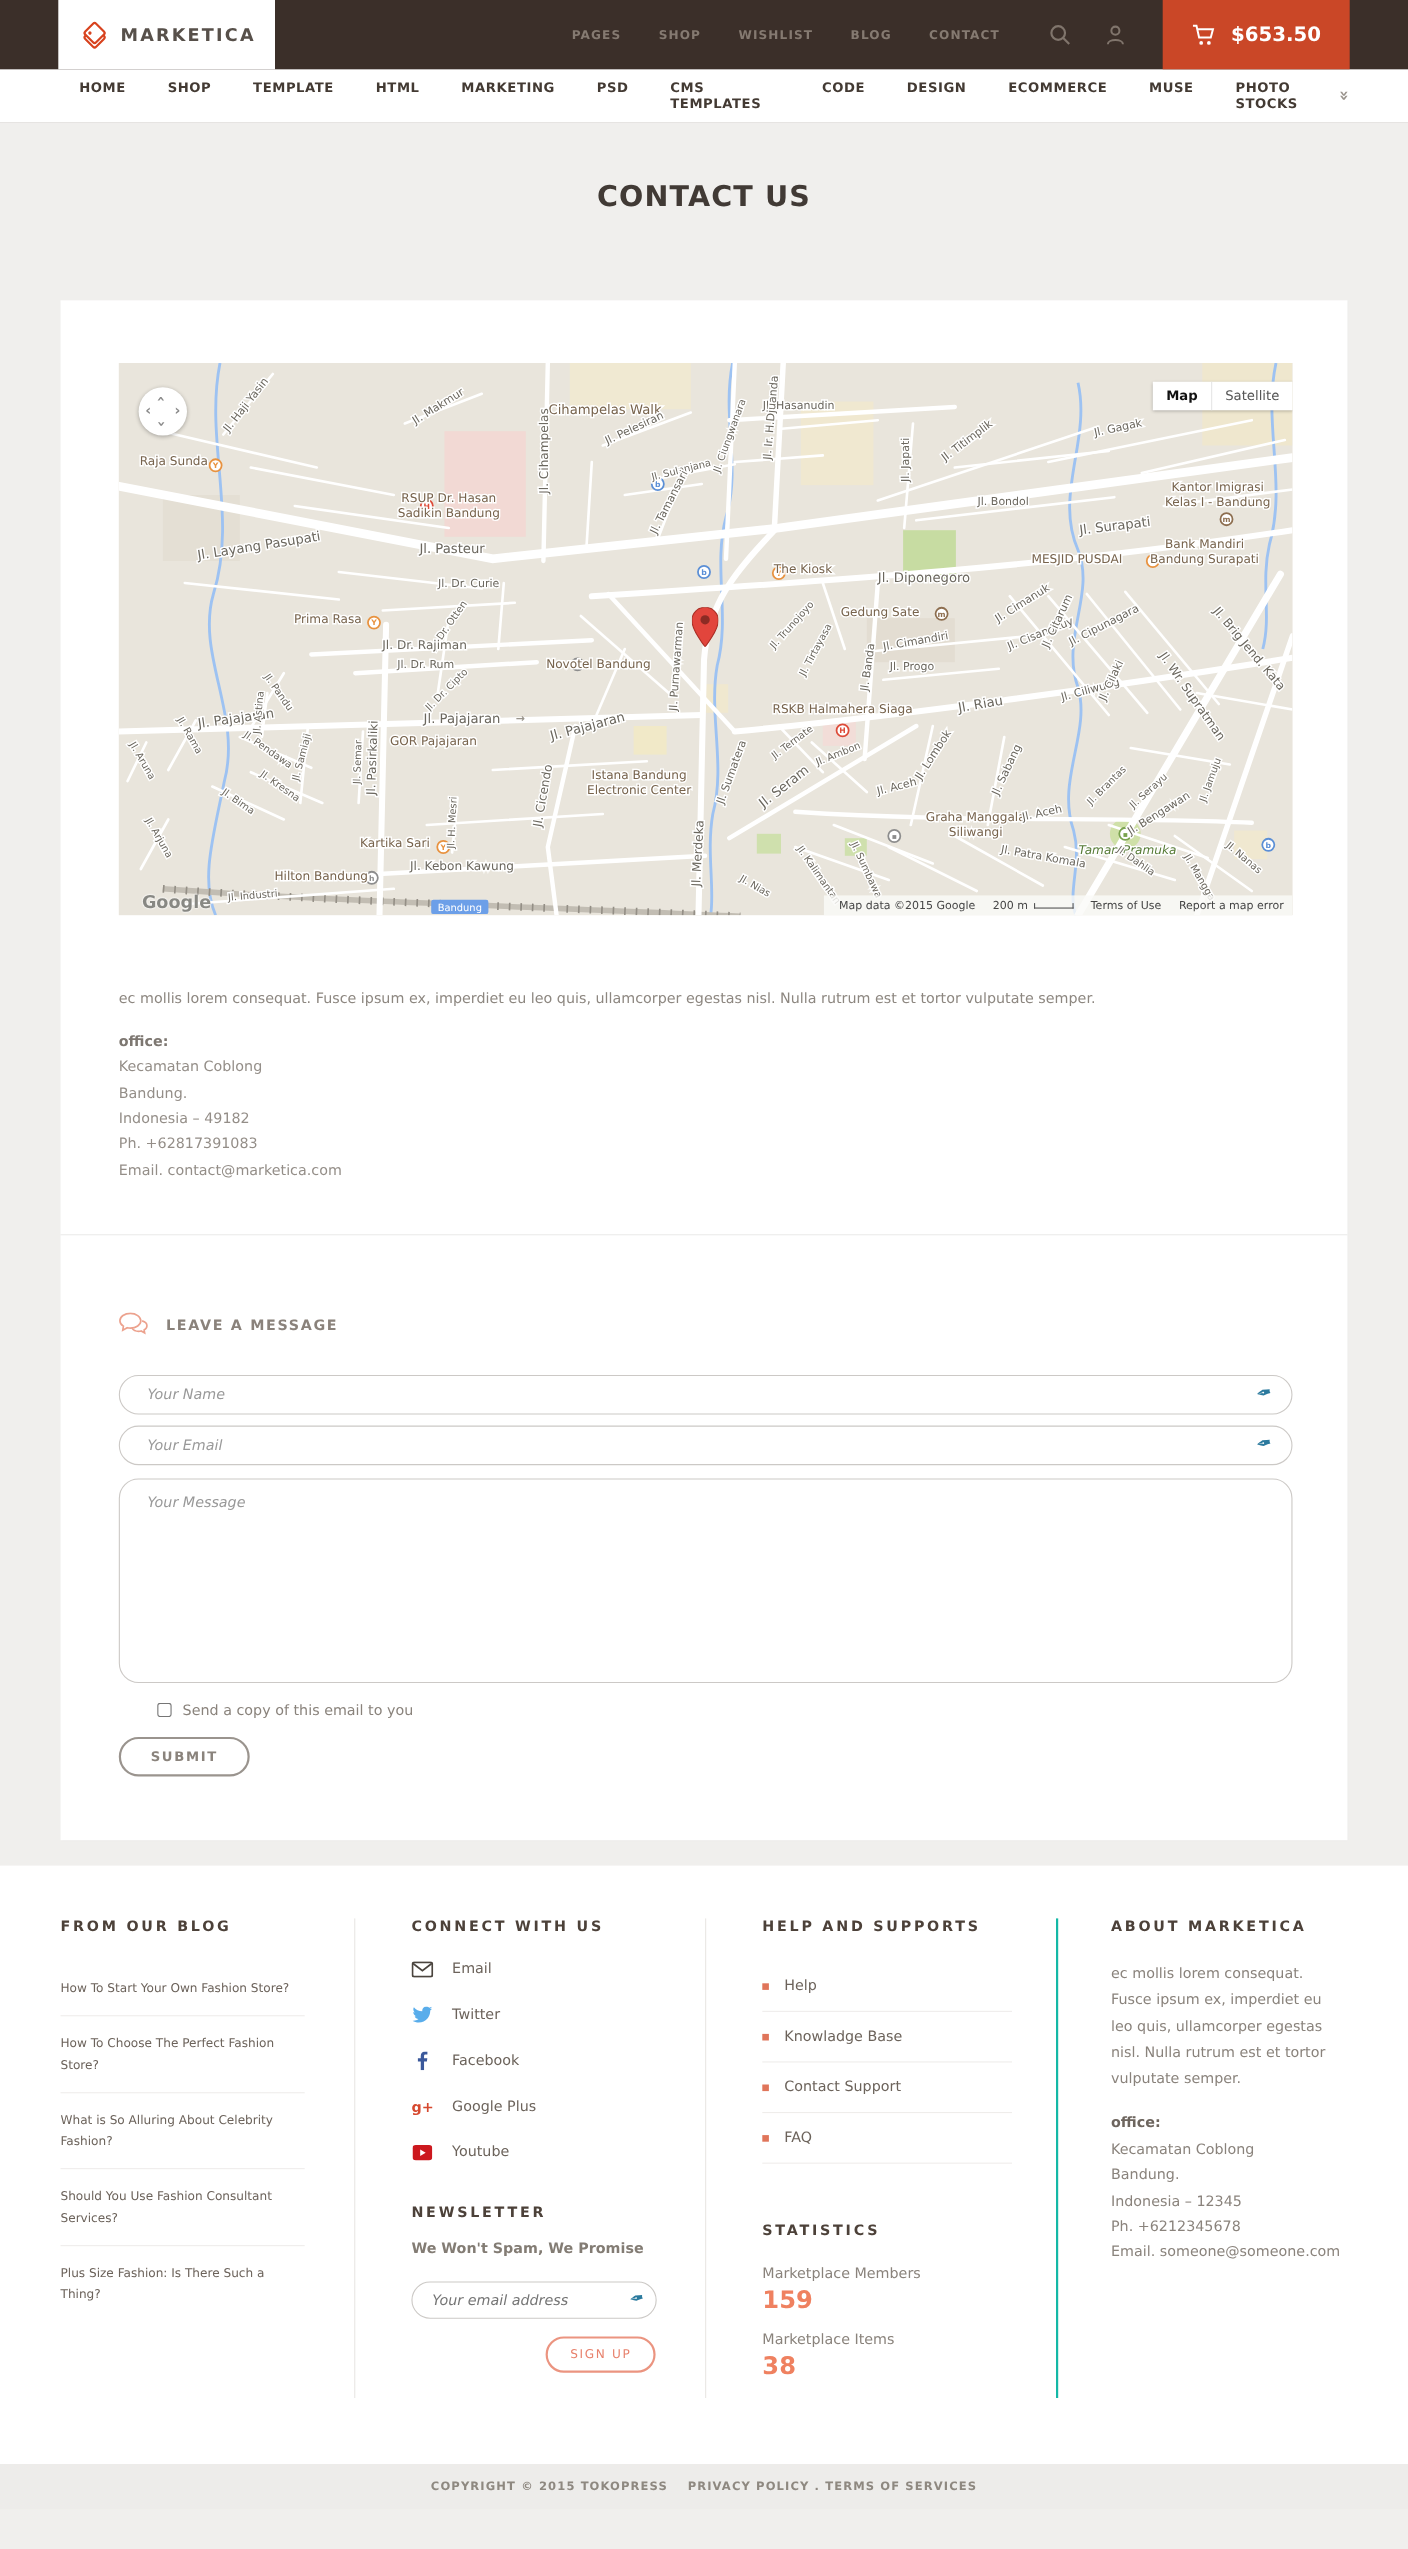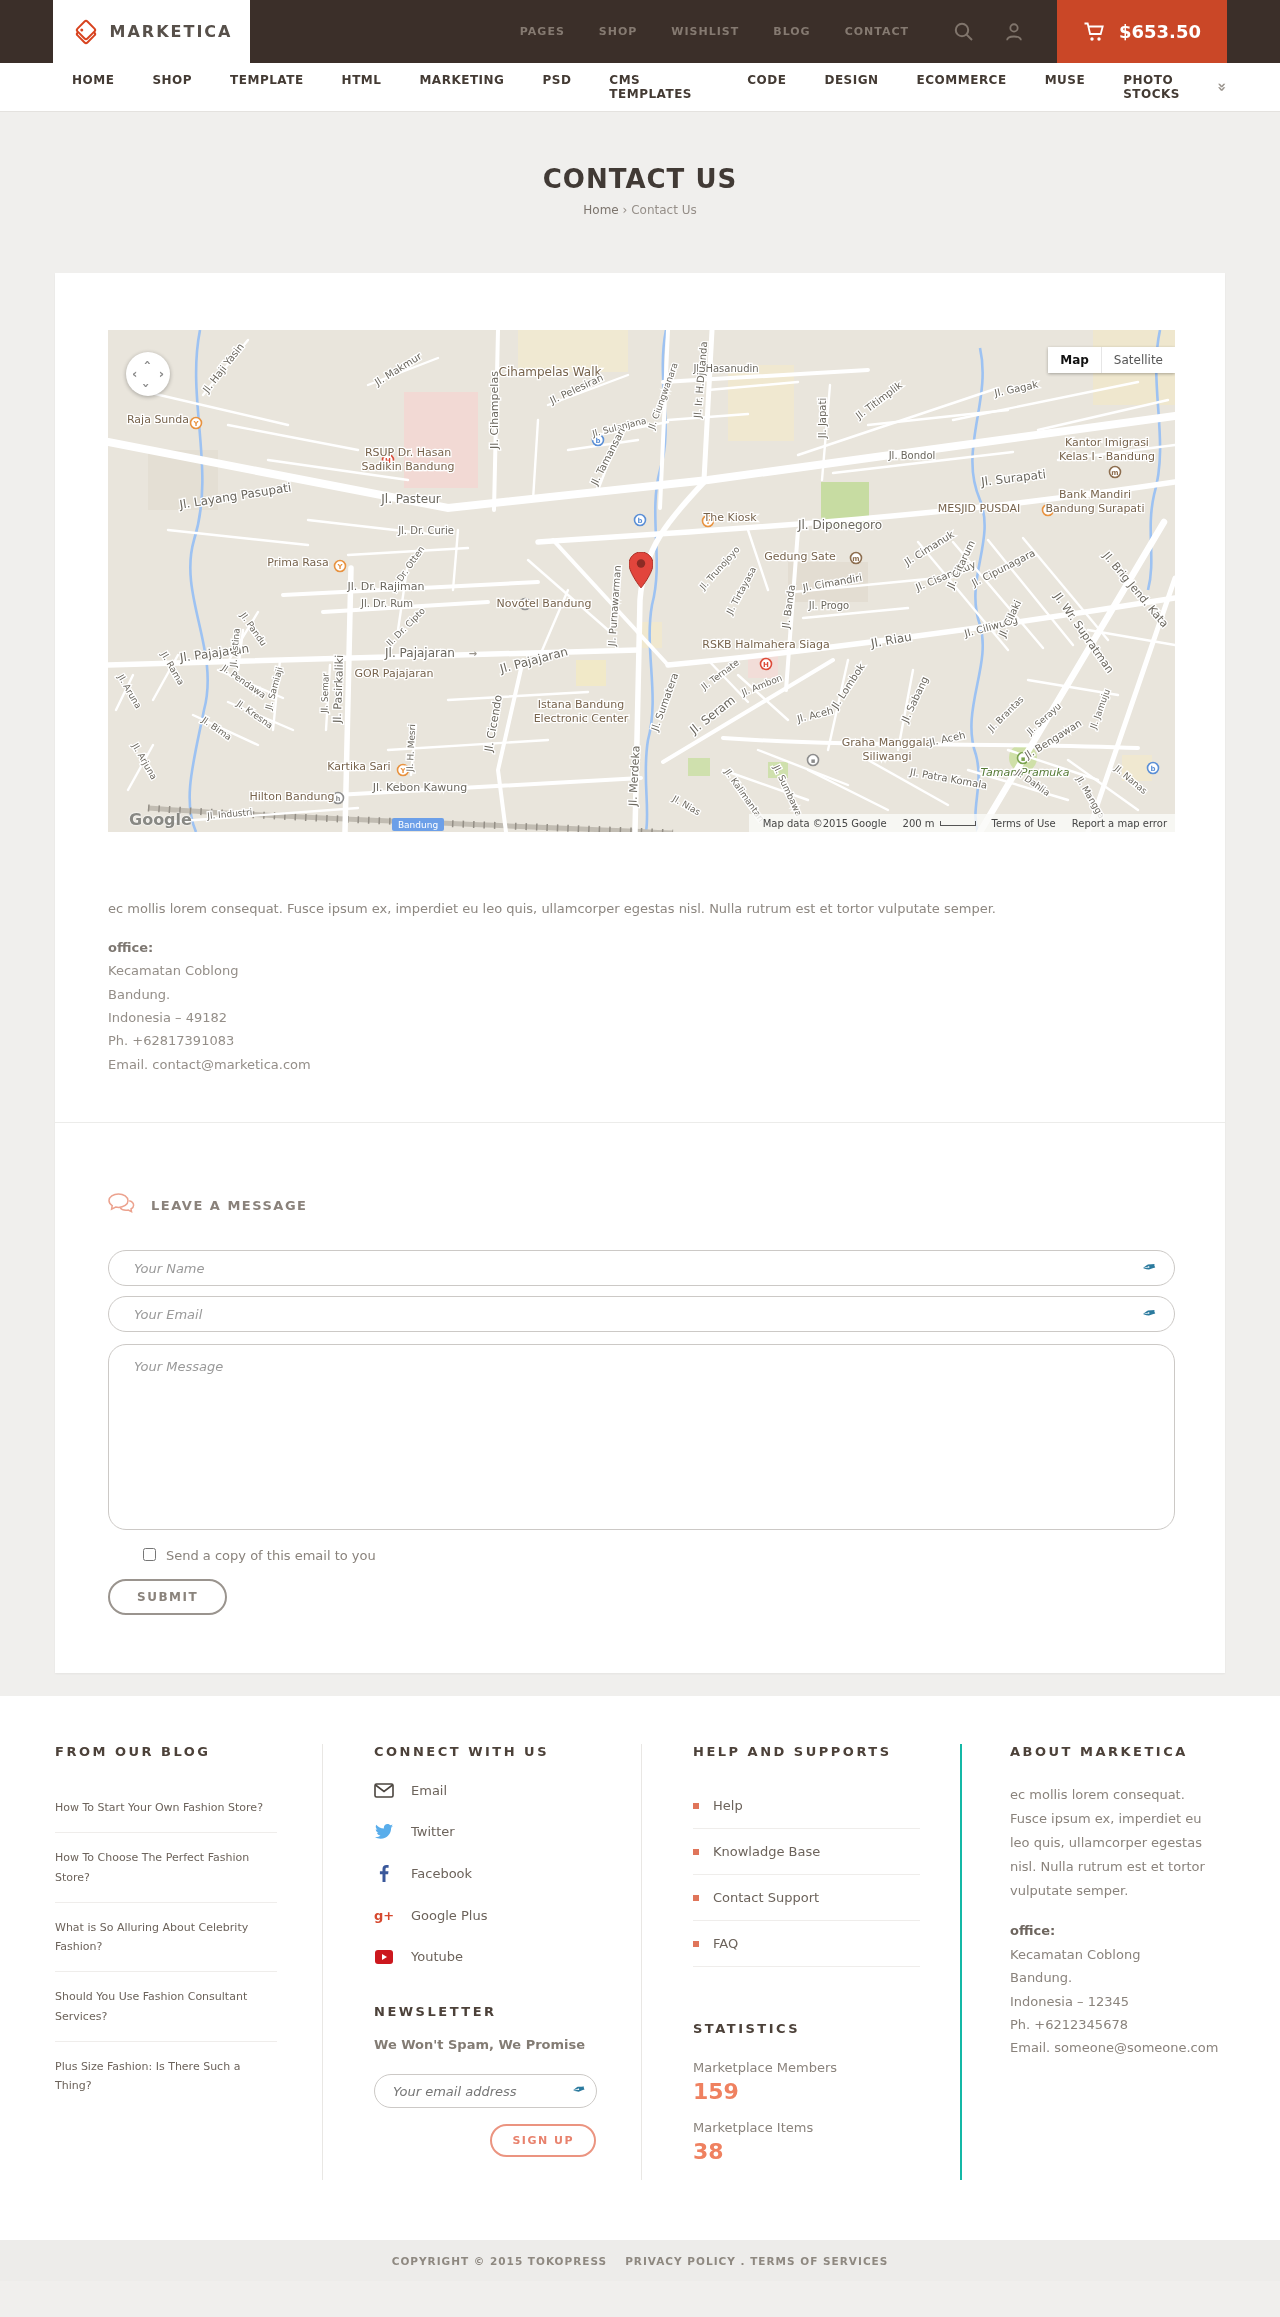--- a/index.html
+++ b/index.html
@@ -87,21 +87,21 @@
   .bloglist li { font-size:11px; color:#6c635b; line-height:1.75; padding:15px 0; border-bottom:1px solid #efedeb; cursor:pointer; }
   .bloglist li:last-child { border-bottom:none; }
   .connlist { list-style:none; margin-top:6px; }
   .connlist li { display:flex; align-items:center; gap:17px; margin-bottom:26px; font-size:13px; color:#6c635b; cursor:pointer; }
   .connlist .ic { width:20px; display:flex; justify-content:center; }
   .nl-h { margin-top:40px; }
   .nl-tag { font-size:13px; font-weight:bold; color:#837c74; margin-top:-6px; }
   .nl-fld { position:relative; margin-top:22px; width:223px; }
   .nl-inp { width:223px; height:34px; border:1px solid #ccc9c6; border-radius:17px; padding:0 34px 0 18px; font-size:13px; font-style:italic; outline:none; font-family:"DejaVu Sans",sans-serif; }
   .nl-fld .pen { position:absolute; right:12px; top:6px; color:#2b7a9e; font-size:16px; transform:scaleX(-1) rotate(12deg); cursor:pointer; }
-  .signup { display:block; margin:16px 0 0 auto; background:#fff; border:2px solid #eb9480; border-radius:17px; padding:8px 20px; font-size:11px; font-weight:bold; letter-spacing:1.5px; color:#e8826d; cursor:pointer; font-family:"DejaVu Sans",sans-serif; }
+  .signup { display:block; margin:16px 0 0 auto; background:#fff; border:2px solid #eb9480; border-radius:17px; padding:8px 20px; font-size:11px; font-weight:normal; letter-spacing:1.5px; color:#e8826d; cursor:pointer; font-family:"DejaVu Sans",sans-serif; }
   .helplist { list-style:none;text-align:center; }
   .helplist li { display:flex; align-items:center; gap:14px; font-size:13px; color:#6c635b; padding:15px 0; border-bottom:1px solid #efedeb; cursor:pointer; }
   .bullet { width:6px; height:6px; background:#e0755a; flex:0 0 auto; }
   .stats-h { margin-top:54px; }
   .statrow { margin-bottom:16px; }
   .statlbl { font-size:13px; color:#8a837c; }
   .statval { font-size:22px; font-weight:bold; color:#ef8160; margin-top:4px; }
   .aboutp { font-size:13px; line-height:1.85; color:#8a837c; }
   .aoffice { margin-top:16px; font-size:13px; line-height:1.8; color:#8a837c; }
   .aoffice .ot { font-weight:bold; color:#6d655e; }
@@ -171,25 +171,20 @@
       <li>DESIGN</li>
       <li>ECOMMERCE</li>
       <li>MUSE</li>
       <li>PHOTO STOCKS</li>
     </ul>
   <span class="chev">»</span>
 </div>
 
 <div class="hero">
   <h1>CONTACT US</h1>
-  <div class="crumb">
-    <span class="home">Home</span>
-    <span>›</span>
-    <span>Contact Us</span>
-  </div>
 </div>
 
 <div class="card">
 
   <div class="map">
     <svg class="base" id="map-svg" width="1067" height="502" viewBox="0 0 1067 502">
       <rect x="0" y="0" width="1067" height="502" fill="#e9e5dc"></rect>
 
       <g stroke="none">
         <rect x="410" y="0" width="110" height="42" fill="#f0e9d2"></rect>

